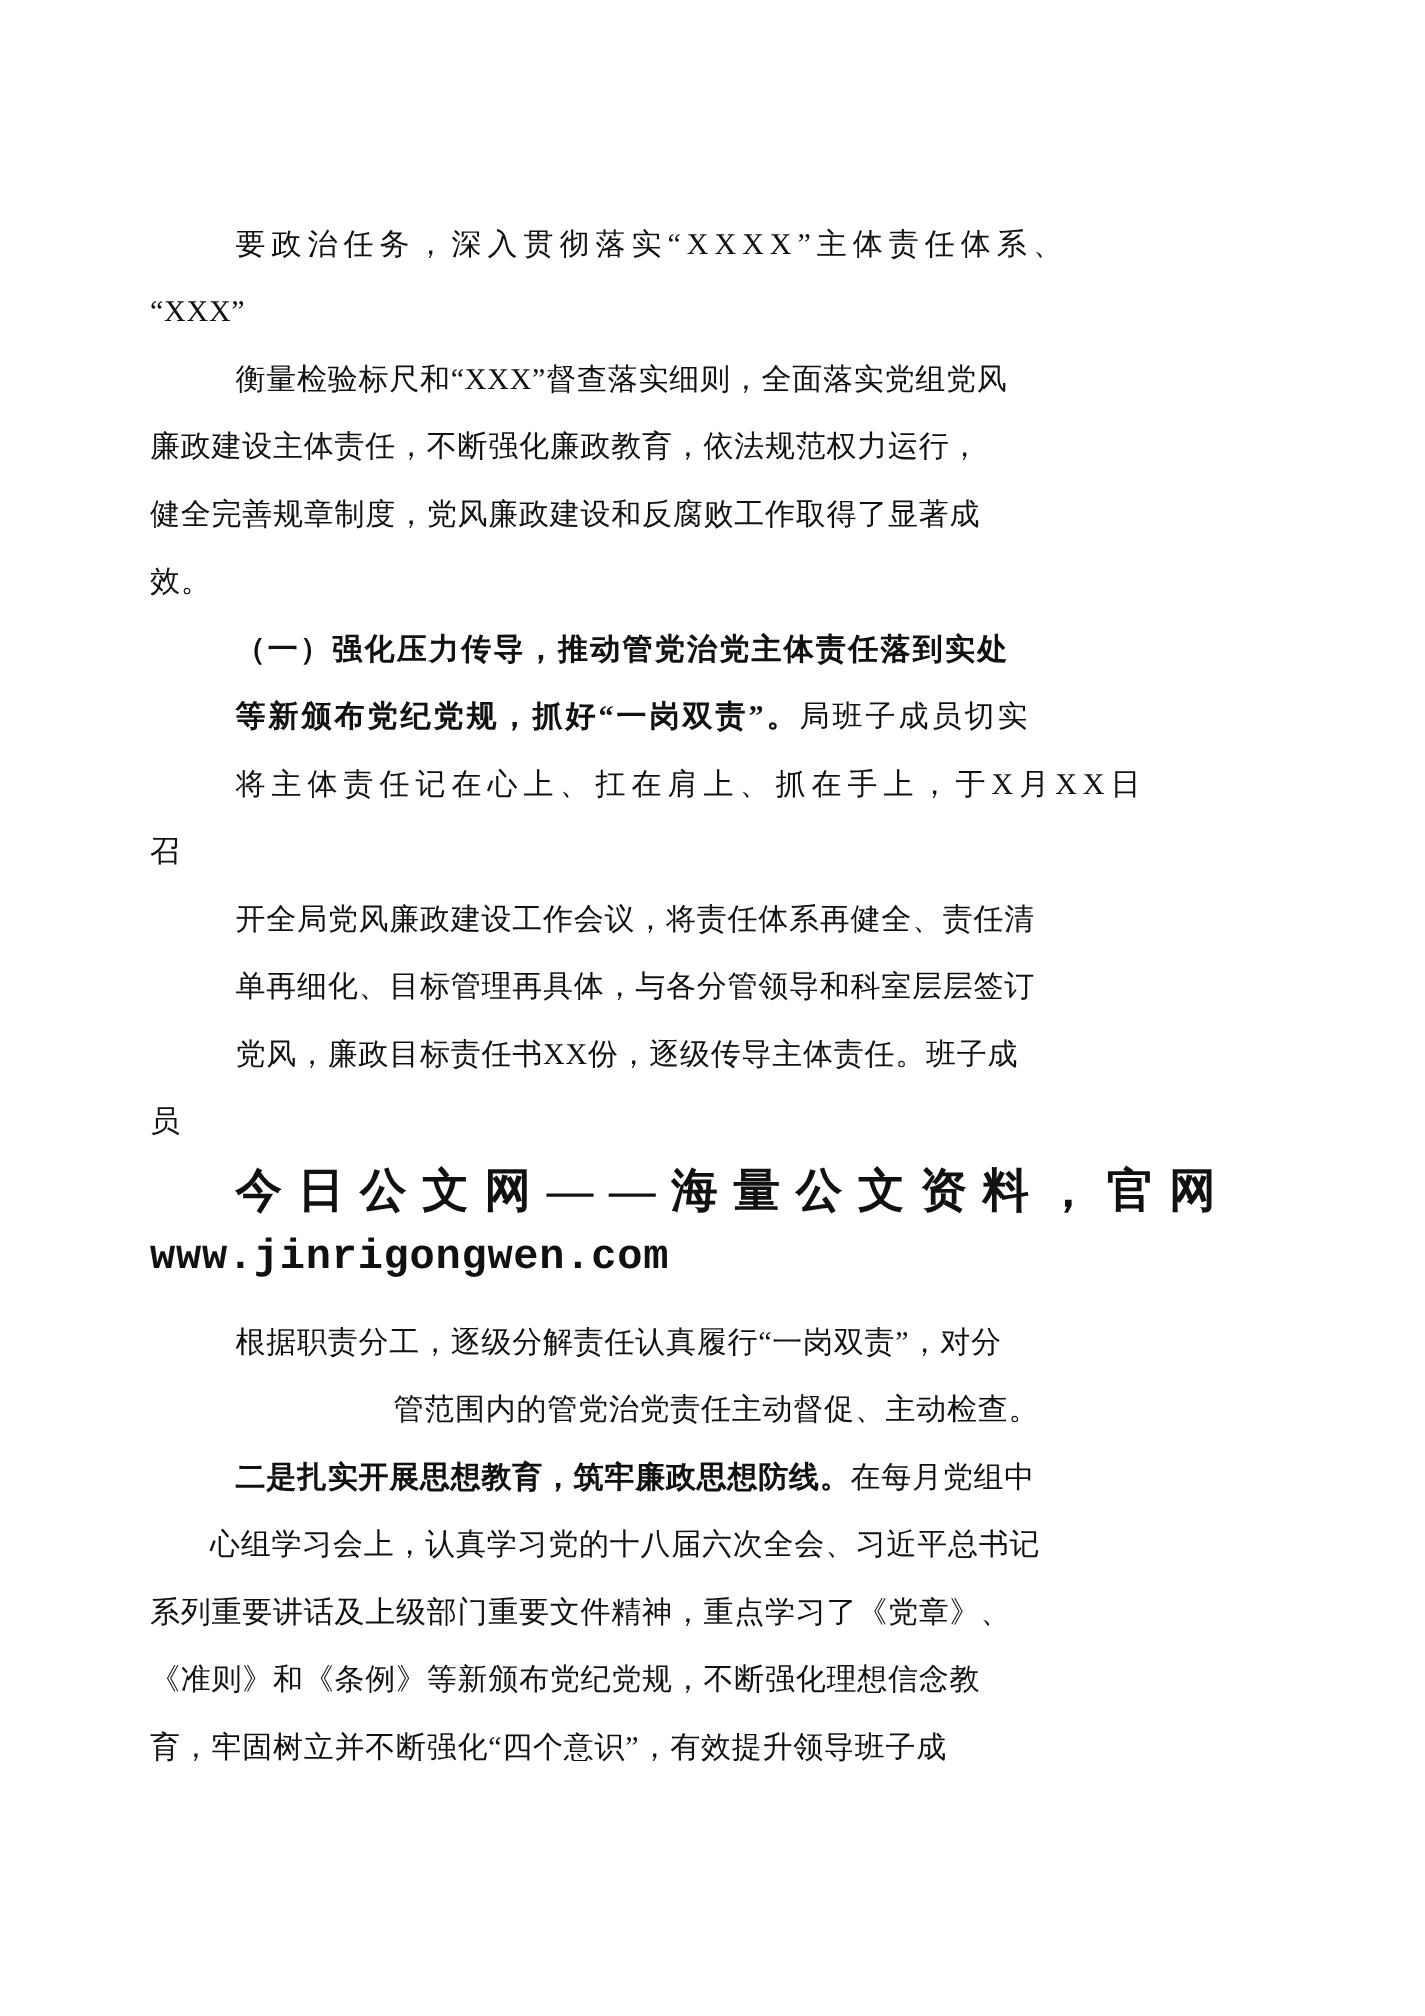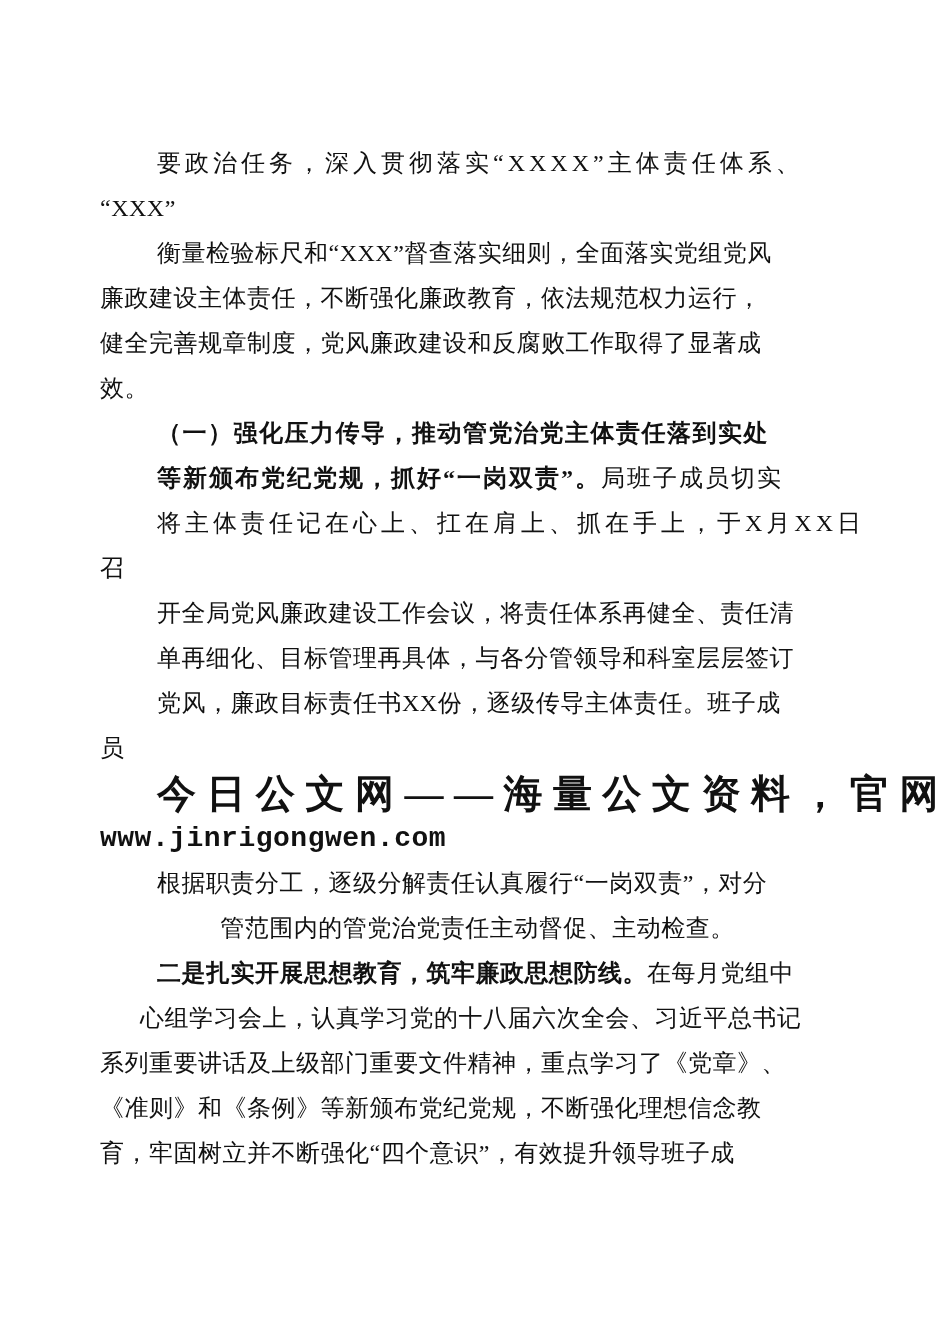--- a/index.html
+++ b/index.html
@@ -16,32 +16,32 @@
   .doc {
     box-sizing: border-box;
     width: 950px;
     height: 1344px;
     padding: 141px 95px 0 100px;
     color: #111111;
   }
   .line {
     height: 45px;
     line-height: 45px;
-    font-size: 24px;
+    font-size: 20px;
     white-space: pre;
     letter-spacing: 0.5px;
   }
   .line.indent {
     padding-left: 57px;
   }
   .run-b {
     font-weight: bold;
   }
   .line.promo {
-    font-size: 39px;
+    font-size: 31px;
     font-weight: bold;
     letter-spacing: 10.5px;
   }
   .line.url {
     font-family: "Liberation Mono", monospace;
     font-size: 28px;
     font-weight: bold;
     letter-spacing: 0.5px;
   }
 </style>
@@ -58,20 +58,20 @@
     <div class="line indent" style="letter-spacing: 1.5px;"><span class="run-b">（一）强化压力传导，推动管党治党主体责任落到实处</span></div>
     <div class="line indent" style="letter-spacing: 2px;"><span class="run-b">等新颁布党纪党规，抓好“一岗双责”。</span><span>局班子成员切实</span></div>
     <div class="line indent" style="letter-spacing: 4px;"><span>将主体责任记在心上、扛在肩上、抓在手上，于X月XX日</span></div>
     <div class="line" style="letter-spacing: 0.5px;"><span>召</span></div>
     <div class="line indent" style="letter-spacing: 0.5px;"><span>开全局党风廉政建设工作会议，将责任体系再健全、责任清</span></div>
     <div class="line indent" style="letter-spacing: 0.5px;"><span>单再细化、目标管理再具体，与各分管领导和科室层层签订</span></div>
     <div class="line indent" style="letter-spacing: 0.5px;"><span>党风，廉政目标责任书XX份，逐级传导主体责任。班子成</span></div>
     <div class="line" style="letter-spacing: 0.5px;"><span>员</span></div>
     <div class="line indent promo"><span class="run-b">今日公文网——海量公文资料，官网</span></div>
     <div class="line url"><span class="run-b">www.jinrigongwen.com</span></div>
-    <div class="line indent" style="letter-spacing: 0.5px;"><span>根据职责分工，逐级分解责任认真履行“一岗双责”，对分</span></div>
+    <div class="line indent" style="letter-spacing: 0.5px; margin-top: 12px;"><span>根据职责分工，逐级分解责任认真履行“一岗双责”，对分</span></div>
     <div class="line" style="letter-spacing: 0.5px; text-align: center;"><span>管范围内的管党治党责任主动督促、主动检查。</span></div>
     <div class="line indent" style="letter-spacing: 0.5px;"><span class="run-b">二是扎实开展思想教育，筑牢廉政思想防线。</span><span>在每月党组中</span></div>
     <div class="line" style="letter-spacing: 0.5px; margin-left: 40px;"><span>心组学习会上，认真学习党的十八届六次全会、习近平总书记</span></div>
     <div class="line" style="letter-spacing: 0.5px;"><span>系列重要讲话及上级部门重要文件精神，重点学习了《党章》、</span></div>
     <div class="line" style="letter-spacing: 0.5px;"><span>《准则》和《条例》等新颁布党纪党规，不断强化理想信念教</span></div>
     <div class="line" style="letter-spacing: 0.5px;"><span>育，牢固树立并不断强化“四个意识”，有效提升领导班子成</span></div>
   </div>
 
 </body></html>

